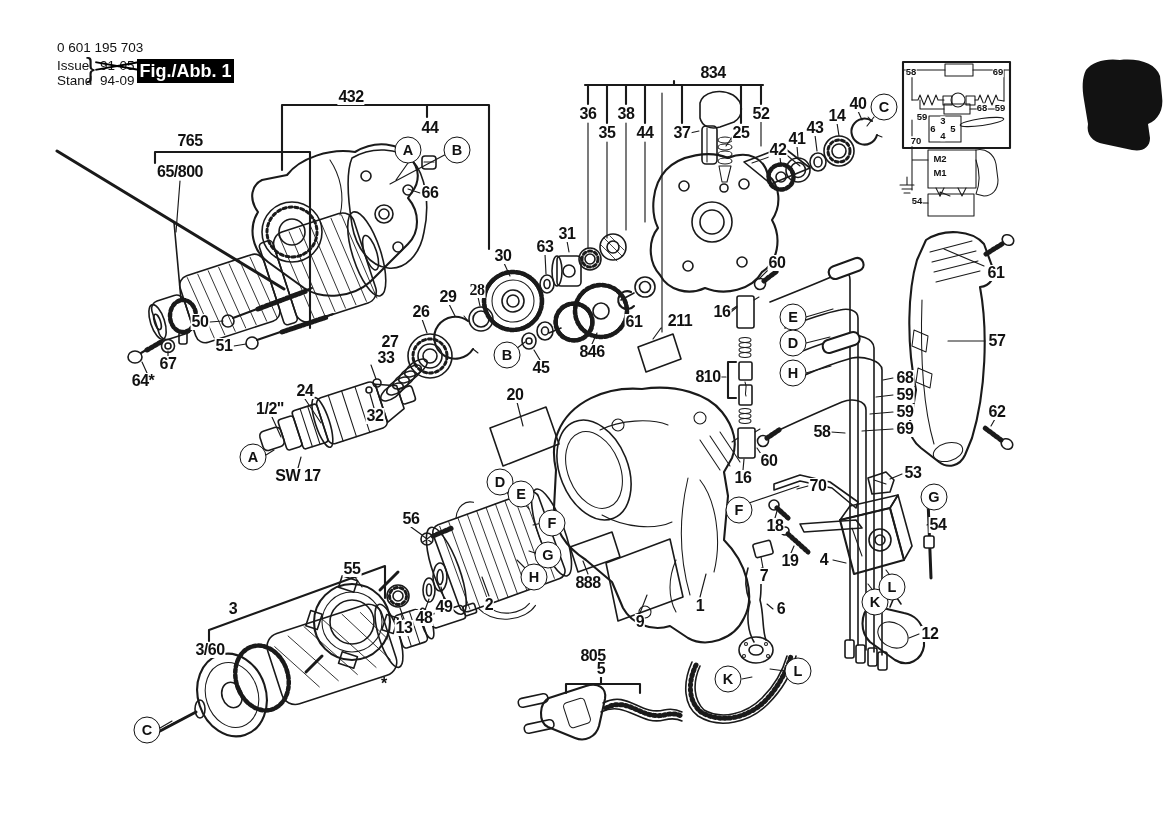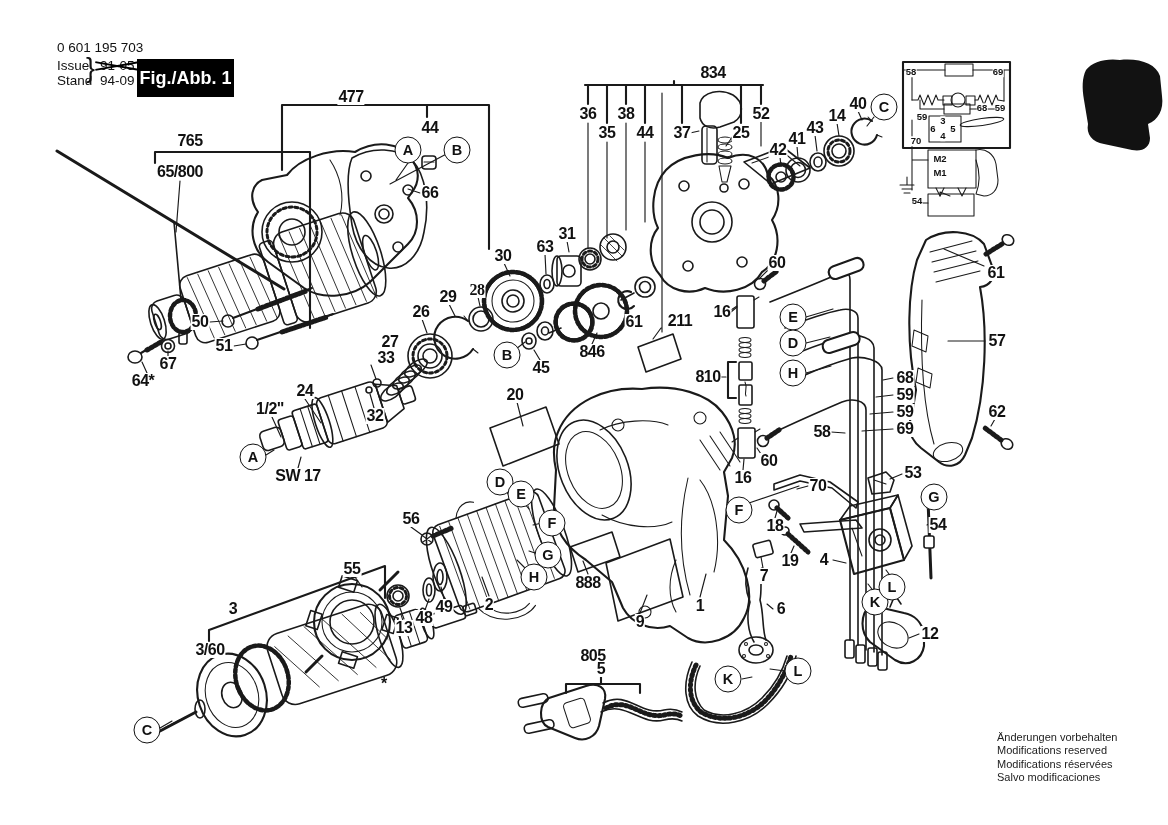--- a/index.html
+++ b/index.html
@@ -24,21 +24,21 @@
   .plabel.sm{font-size:9.5px;letter-spacing:0;padding:0;}
   .ccirc{position:absolute;transform:translate(-50%,-50%);width:25px;height:25px;border:1.9px solid #111;
          border-radius:50%;background:#fff;display:flex;align-items:center;justify-content:center;
          font-weight:bold;font-size:14.5px;line-height:1;}
   .hdr{position:absolute;font-size:13.5px;white-space:nowrap;}
   .brace{position:absolute;font-size:27px;font-weight:400;transform:scaleY(1.05);}
   .struck{position:relative;display:inline-block;}
   .struck::before,.struck::after{content:"";position:absolute;left:-5px;right:-5px;top:48%;height:1.7px;background:#000;}
   .struck::before{transform:rotate(10deg)}
   .struck::after{transform:rotate(-10deg)}
-  #fig-box{position:absolute;left:137px;top:59px;width:97px;height:38px;background:#000;color:#fff;
+  #fig-box{position:absolute;left:137px;top:59px;width:97px;height:24px;background:#000;color:#fff;
            display:flex;align-items:center;justify-content:center;font-weight:bold;font-size:18px;}
   #lht-note{position:absolute;left:381px;top:678px;font-size:13.5px;line-height:17px;}
   #lht-note .ast{position:absolute;left:0;top:-3px;font-weight:bold;font-size:16px;}
   #lht-note .lines{margin-left:14px;}
   #rev-note{position:absolute;left:997px;top:731px;font-size:11px;line-height:13.4px;color:#222;}
 </style>
 </head>
 <body>
 
 <div id="canvas">
@@ -475,29 +475,23 @@
   <div class="hdr" style="left:57px;top:73px;">Stand</div>
   <div class="brace" style="left:86px;top:53px;">}</div>
   <div class="hdr" style="left:100px;top:58px;"><span class="struck">91-05</span></div>
   <div class="hdr" style="left:100px;top:73px;">94-09</div>
   <div id="fig-box">Fig./Abb. 1</div>
 
   <div id="lht-note">
     <span class="ast">*</span>
   </div>
 
-  <div id="rev-note">
-    <div>Änderungen vorbehalten</div>
-    <div>Modifications reserved</div>
-    <div>Modifications réservées</div>
-    <div>Salvo modificaciones</div>
-  </div>
 
   <div id="labels-layer">
-      <div class="plabel" style="left: 351px; top: 97px;">477</div>
+      <div class="plabel" style="left: 351px; top: 97px;">432</div>
       <div class="plabel" style="left: 674px; top: 73px; margin-left: 39px;">834</div>
       <div class="plabel" style="left: 430px; top: 128px;">44</div>
       <div class="plabel" style="left: 430px; top: 193px;">66</div>
       <div class="plabel" style="left: 190px; top: 141px;">765</div>
       <div class="plabel" style="left: 180px; top: 172px;">65/800</div>
       <div class="plabel" style="left: 588px; top: 114px;">36</div>
       <div class="plabel" style="left: 607px; top: 133px;">35</div>
       <div class="plabel" style="left: 626px; top: 114px;">38</div>
       <div class="plabel" style="left: 645px; top: 133px;">44</div>
       <div class="plabel" style="left: 682px; top: 133px;">37</div>

